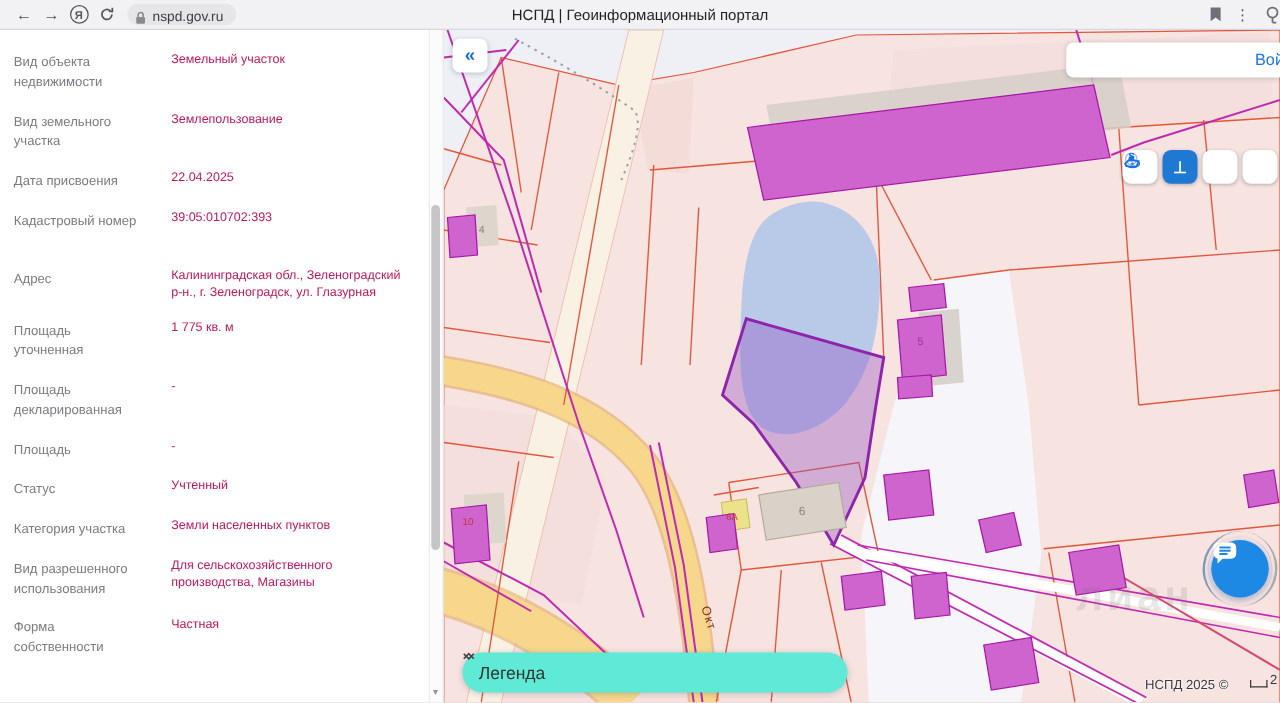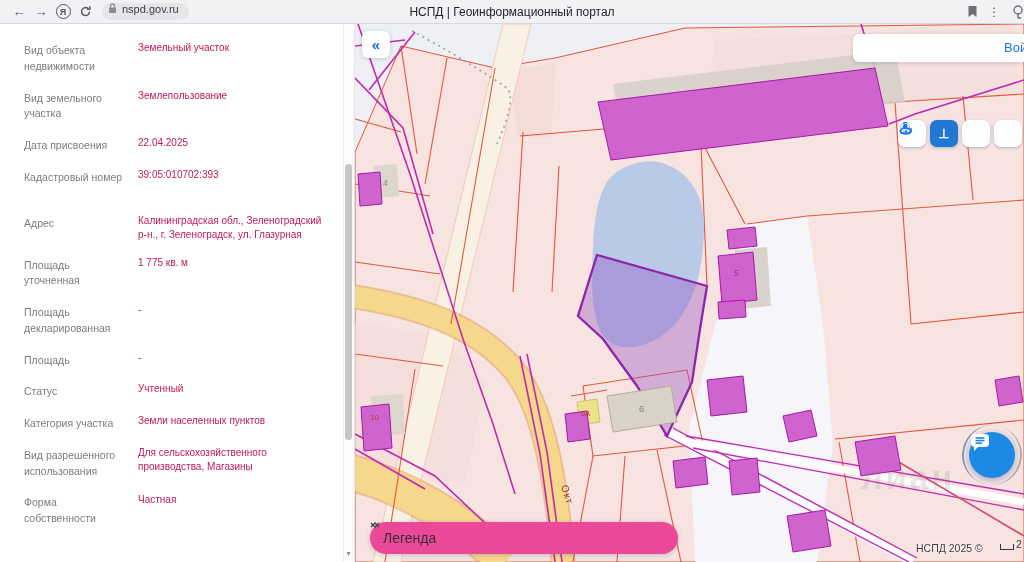--- a/index.html
+++ b/index.html
@@ -6,32 +6,32 @@
   *{box-sizing:border-box;font-family:"Liberation Sans",sans-serif;}
   .frame{position:relative;width:1024px;height:562px;background:#fff;overflow:hidden;}
 
   
   .chrome{position:absolute;top:0;left:0;width:1024px;height:24px;background:#f2f1f4;
           border-bottom:1px solid #d8d7dc;display:flex;align-items:center;padding:0 8px;z-index:50;}
   .nav-ic{width:22px;height:18px;display:flex;align-items:center;justify-content:center;
           color:#55565c;font-size:13px;cursor:pointer;flex:none;}
   .ya-circle{width:15px;height:15px;border:1.4px solid #55565c;border-radius:50%;
              display:flex;align-items:center;justify-content:center;font-size:9px;color:#55565c;font-weight:bold;}
-  .addr{margin-left:6px;height:17px;background:#e6e5e8;border-radius:9px;display:flex;align-items:flex-start;
+  .addr{margin-left:6px;height:17px;background:#e6e5e8;border-radius:9px;display:flex;align-items:flex-end;
         padding:0 10px 0 6px;gap:5px;flex:none;cursor:text;}
   .addr .host{font-size:11px;color:#3c4043;}
   .tab-title{position:absolute;left:0;right:0;text-align:center;font-size:12px;color:#1f2023;pointer-events:none;}
   .chrome-right{margin-left:auto;display:flex;align-items:center;gap:10px;z-index:2;}
 
   
   .content{position:absolute;top:24px;left:0;width:1024px;height:538px;display:flex;}
   .sidebar{position:relative;width:355px;height:538px;background:#fff;flex:none;
            border-right:1px solid #e4e4e6;padding:6px 14px 0 0;overflow:hidden;}
   .rows{padding-top:4px;}
-  .row{display:flex;gap:12px;padding:7px 12px 7px 24px;}
+  .row{display:flex;gap:24px;padding:7px 12px 7px 11px;}
   .row .lab{width:102px;flex:none;font-size:10.5px;color:#7b7c82;line-height:1.5;padding-top:2px;}
   .row .val{font-size:10px;color:#be185d;line-height:1.4;}
   
   .sb-track{position:absolute;top:0;right:0;width:11px;height:538px;background:#fbfbfc;border-left:1px solid #ececee;}
   .sb-thumb{position:absolute;top:140px;right:2px;width:7px;height:276px;background:#c6c6c9;border-radius:4px;cursor:pointer;}
   .sb-arrow{position:absolute;bottom:4px;right:1px;width:9px;text-align:center;font-size:8px;color:#909095;cursor:pointer;}
 
   
   .map{position:relative;width:669px;height:538px;background:#edeff6;overflow:hidden;}
   .map svg{position:absolute;top:0;left:0;}
@@ -42,21 +42,21 @@
   .login-panel{position:absolute;left:498px;top:10px;width:220px;height:28px;background:#fff;border-radius:6px;
     box-shadow:0 1px 4px rgba(40,60,90,.2);}
   .login-panel .login{position:absolute;left:151px;top:6px;font-size:13px;color:#1a73e8;cursor:pointer;}
 
   .tools{position:absolute;left:543px;top:96px;display:flex;gap:4px;}
   .tool{width:28px;height:27px;background:#fff;border-radius:7px;box-shadow:0 1px 3px rgba(40,60,90,.3);
         display:flex;align-items:center;justify-content:center;cursor:pointer;color:#1a73e8;}
   .tool.active{background:#1f78d1;color:#fff;}
   .tool .perp{font-size:13px;font-weight:bold;line-height:1;}
 
-  .legend-bar{position:absolute;left:15px;top:498px;width:308px;height:32px;background:#ec4899;border-radius:16px;
+  .legend-bar{position:absolute;left:15px;top:498px;width:308px;height:32px;background:#5eead4;border-radius:16px;
     box-shadow:0 1px 5px rgba(40,60,90,.25);display:flex;align-items:center;padding:0 13px;cursor:pointer;}
   .legend-bar .lg-label{font-size:14px;color:#333;}
   .legend-bar .lg-chevrons{margin-left:auto;display:flex;flex-direction:column;gap:1px;}
 
   .chat-btn{position:absolute;left:614px;top:408px;width:46px;height:46px;border-radius:50%;background:#1e88e5;
     box-shadow:0 2px 6px rgba(30,80,160,.4);display:flex;align-items:center;justify-content:center;cursor:pointer;}
   .chat-btn::before{content:"";position:absolute;inset:-7px;border-radius:50%;
     border-left:2px solid #7f9ab0;border-right:2px solid #a9a9ad;transform:rotate(8deg);}
   .chat-btn::after{content:"";position:absolute;inset:-3px;border-radius:50%;
     border-left:1.5px solid #bcd0e8;border-right:1.5px solid #cfcfd4;transform:rotate(-10deg);}

